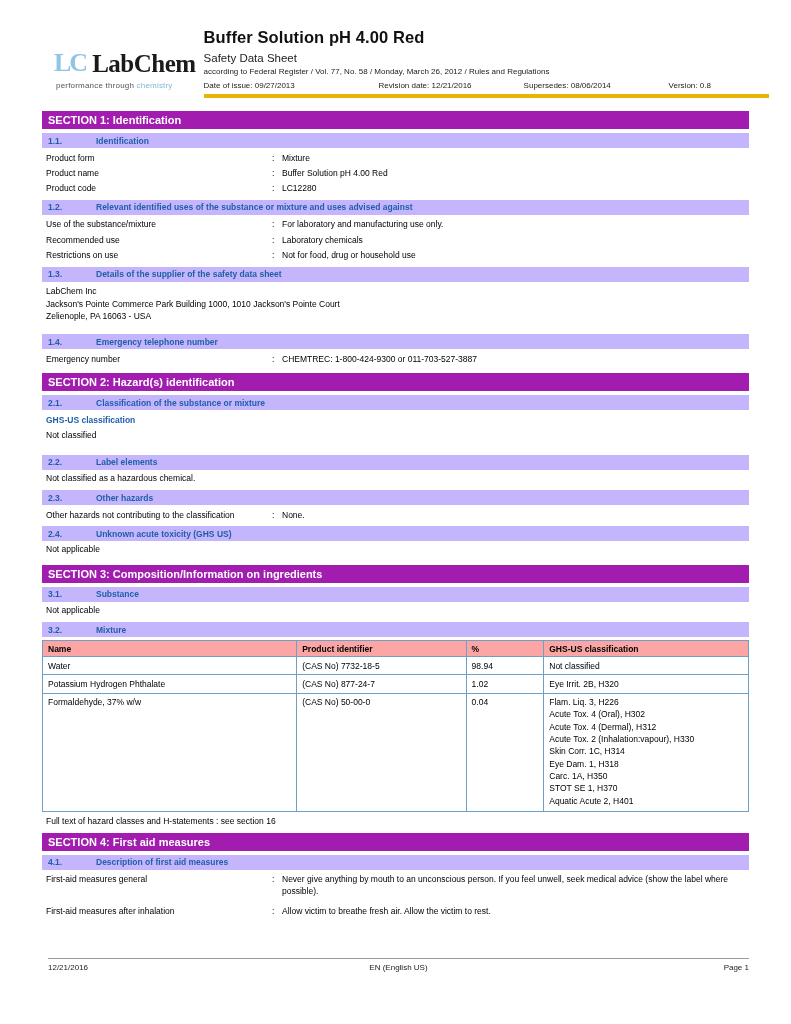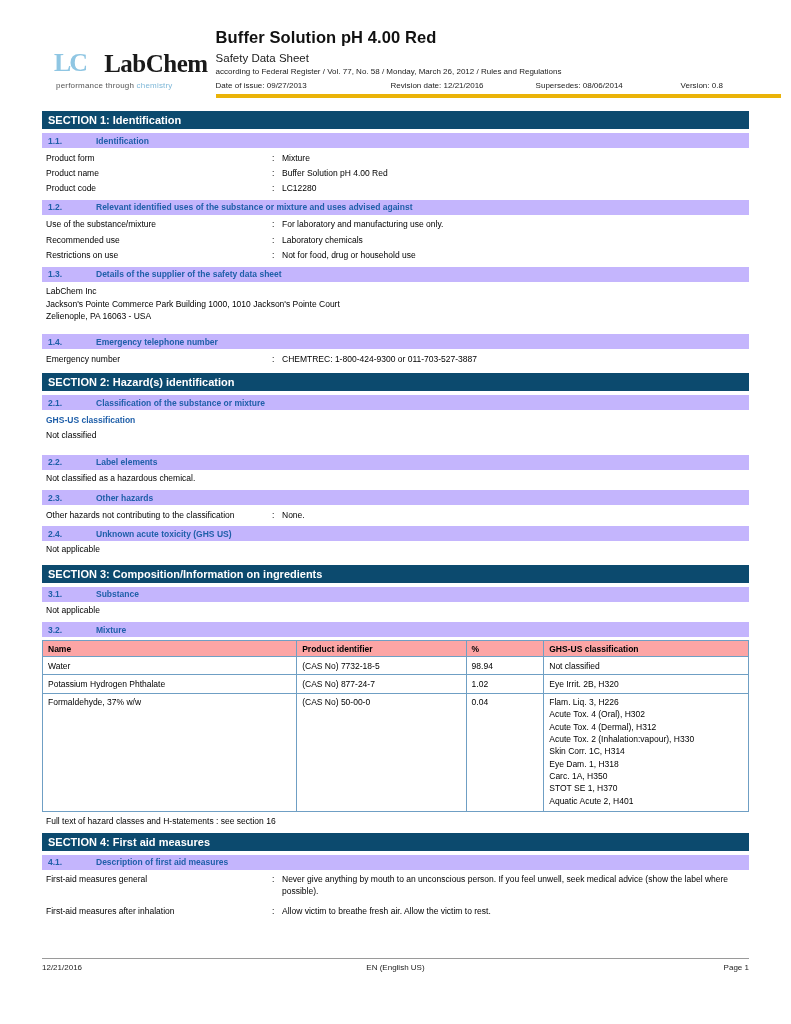--- a/index.html
+++ b/index.html
@@ -28,21 +28,21 @@
     align-items: flex-start;
     padding-bottom: 6px;
   }
   .logo-block {
     width: 185px;
     padding-top: 22px;
   }
   .logo-row {
     display: flex;
     align-items: center;
-    gap: 18px;
+    gap: 6px;
     padding-left: 12px;
   }
   .logo-mark {
     font-family: "Liberation Serif", serif;
     font-size: 26px;
     font-weight: bold;
     color: #8fc6e3;
     letter-spacing: -2px;
     line-height: 1;
   }
@@ -92,21 +92,21 @@
     padding-bottom: 4px;
   }
   .doc-dates span { display: block; }
   .dd1 { width: 175px; }
   .dd2 { width: 145px; }
   .dd3 { width: 145px; }
   .dd4 { width: 100px; }
 
   
   .section-bar {
-    background: #0c4a6e;
+    background: #a21caf;
     color: #fff;
     font-size: 11px;
     font-weight: bold;
     padding: 3px 6px;
     margin-top: 7px;
   }
   .subsection-bar {
     background: #c4b5fd;
     color: #1f5fa9;
     font-size: 8.5px;
@@ -179,21 +179,21 @@
   td.tall { height: 118px; }
 
   .note {
     font-size: 8.5px;
     padding: 4px 0 0 4px;
   }
 
   
   .footer {
     position: absolute;
-    left: 42px;
+    left: 48px;
     right: 42px;
     bottom: 52px;
     border-top: 1px solid #9a9a9a;
     padding-top: 4px;
     display: flex;
     font-size: 8px;
     color: #222;
   }
   .footer .f-left { width: 33%; }
   .footer .f-center { width: 34%; text-align: center; }

